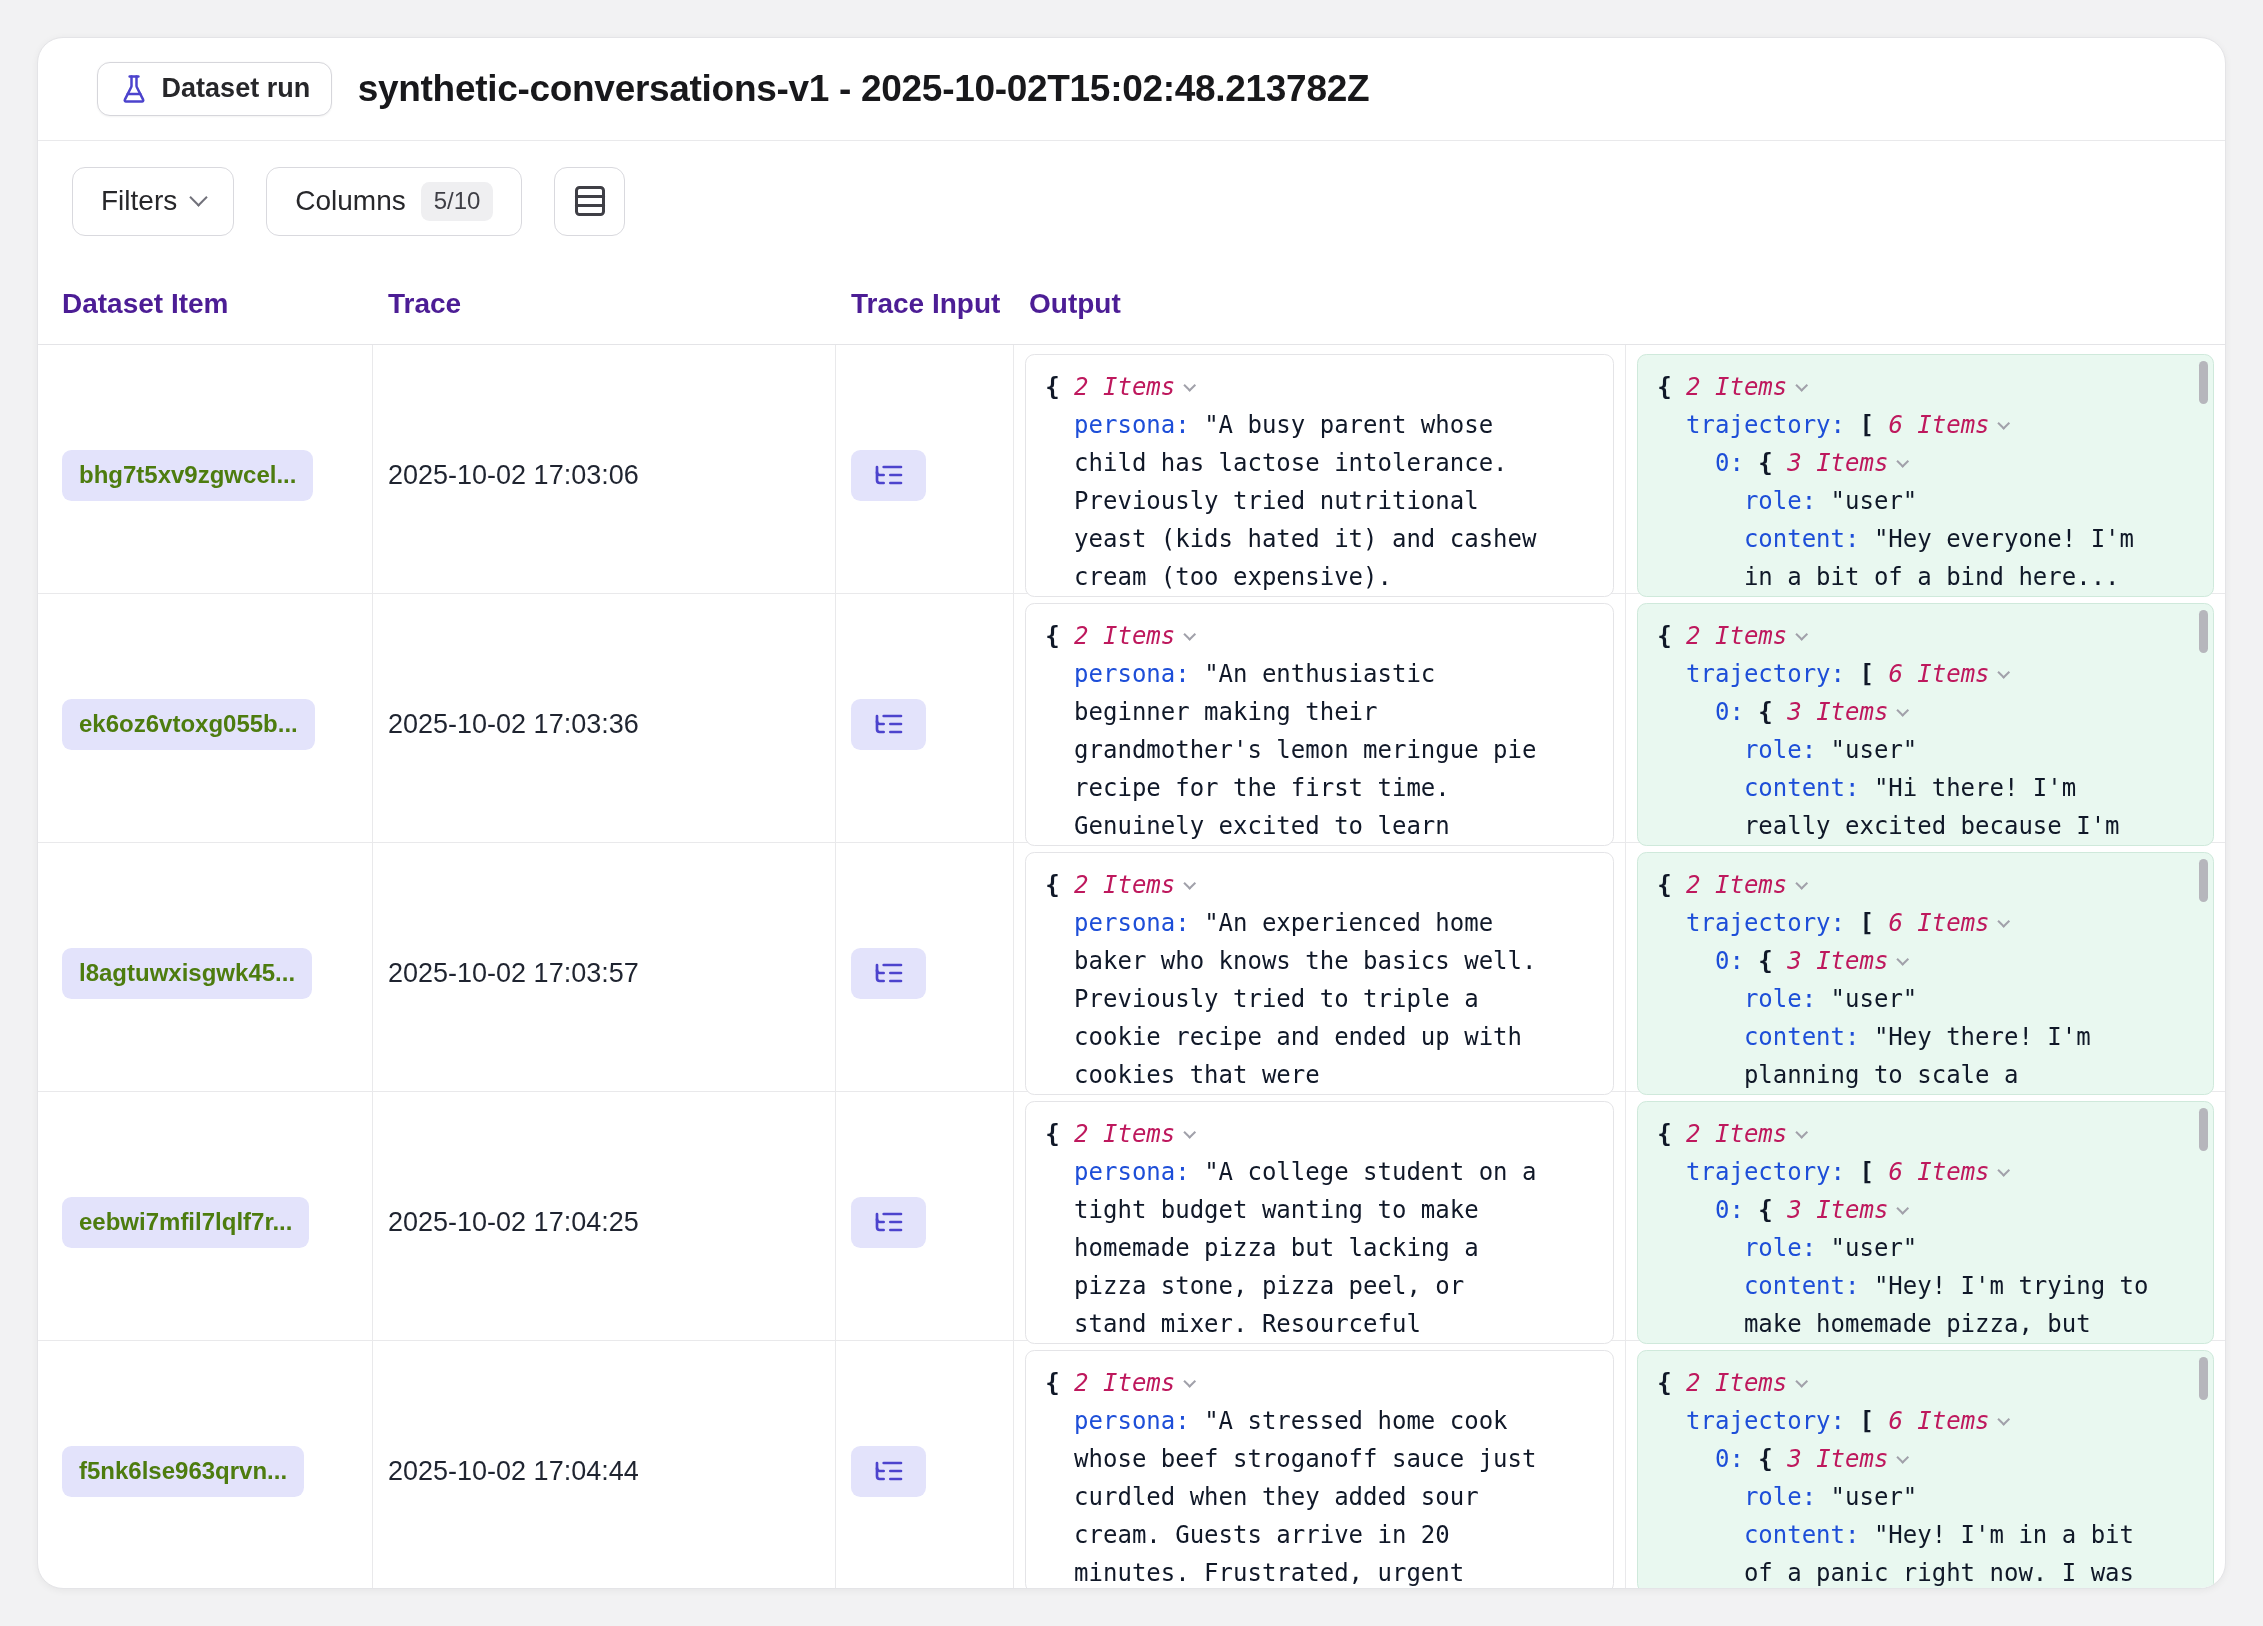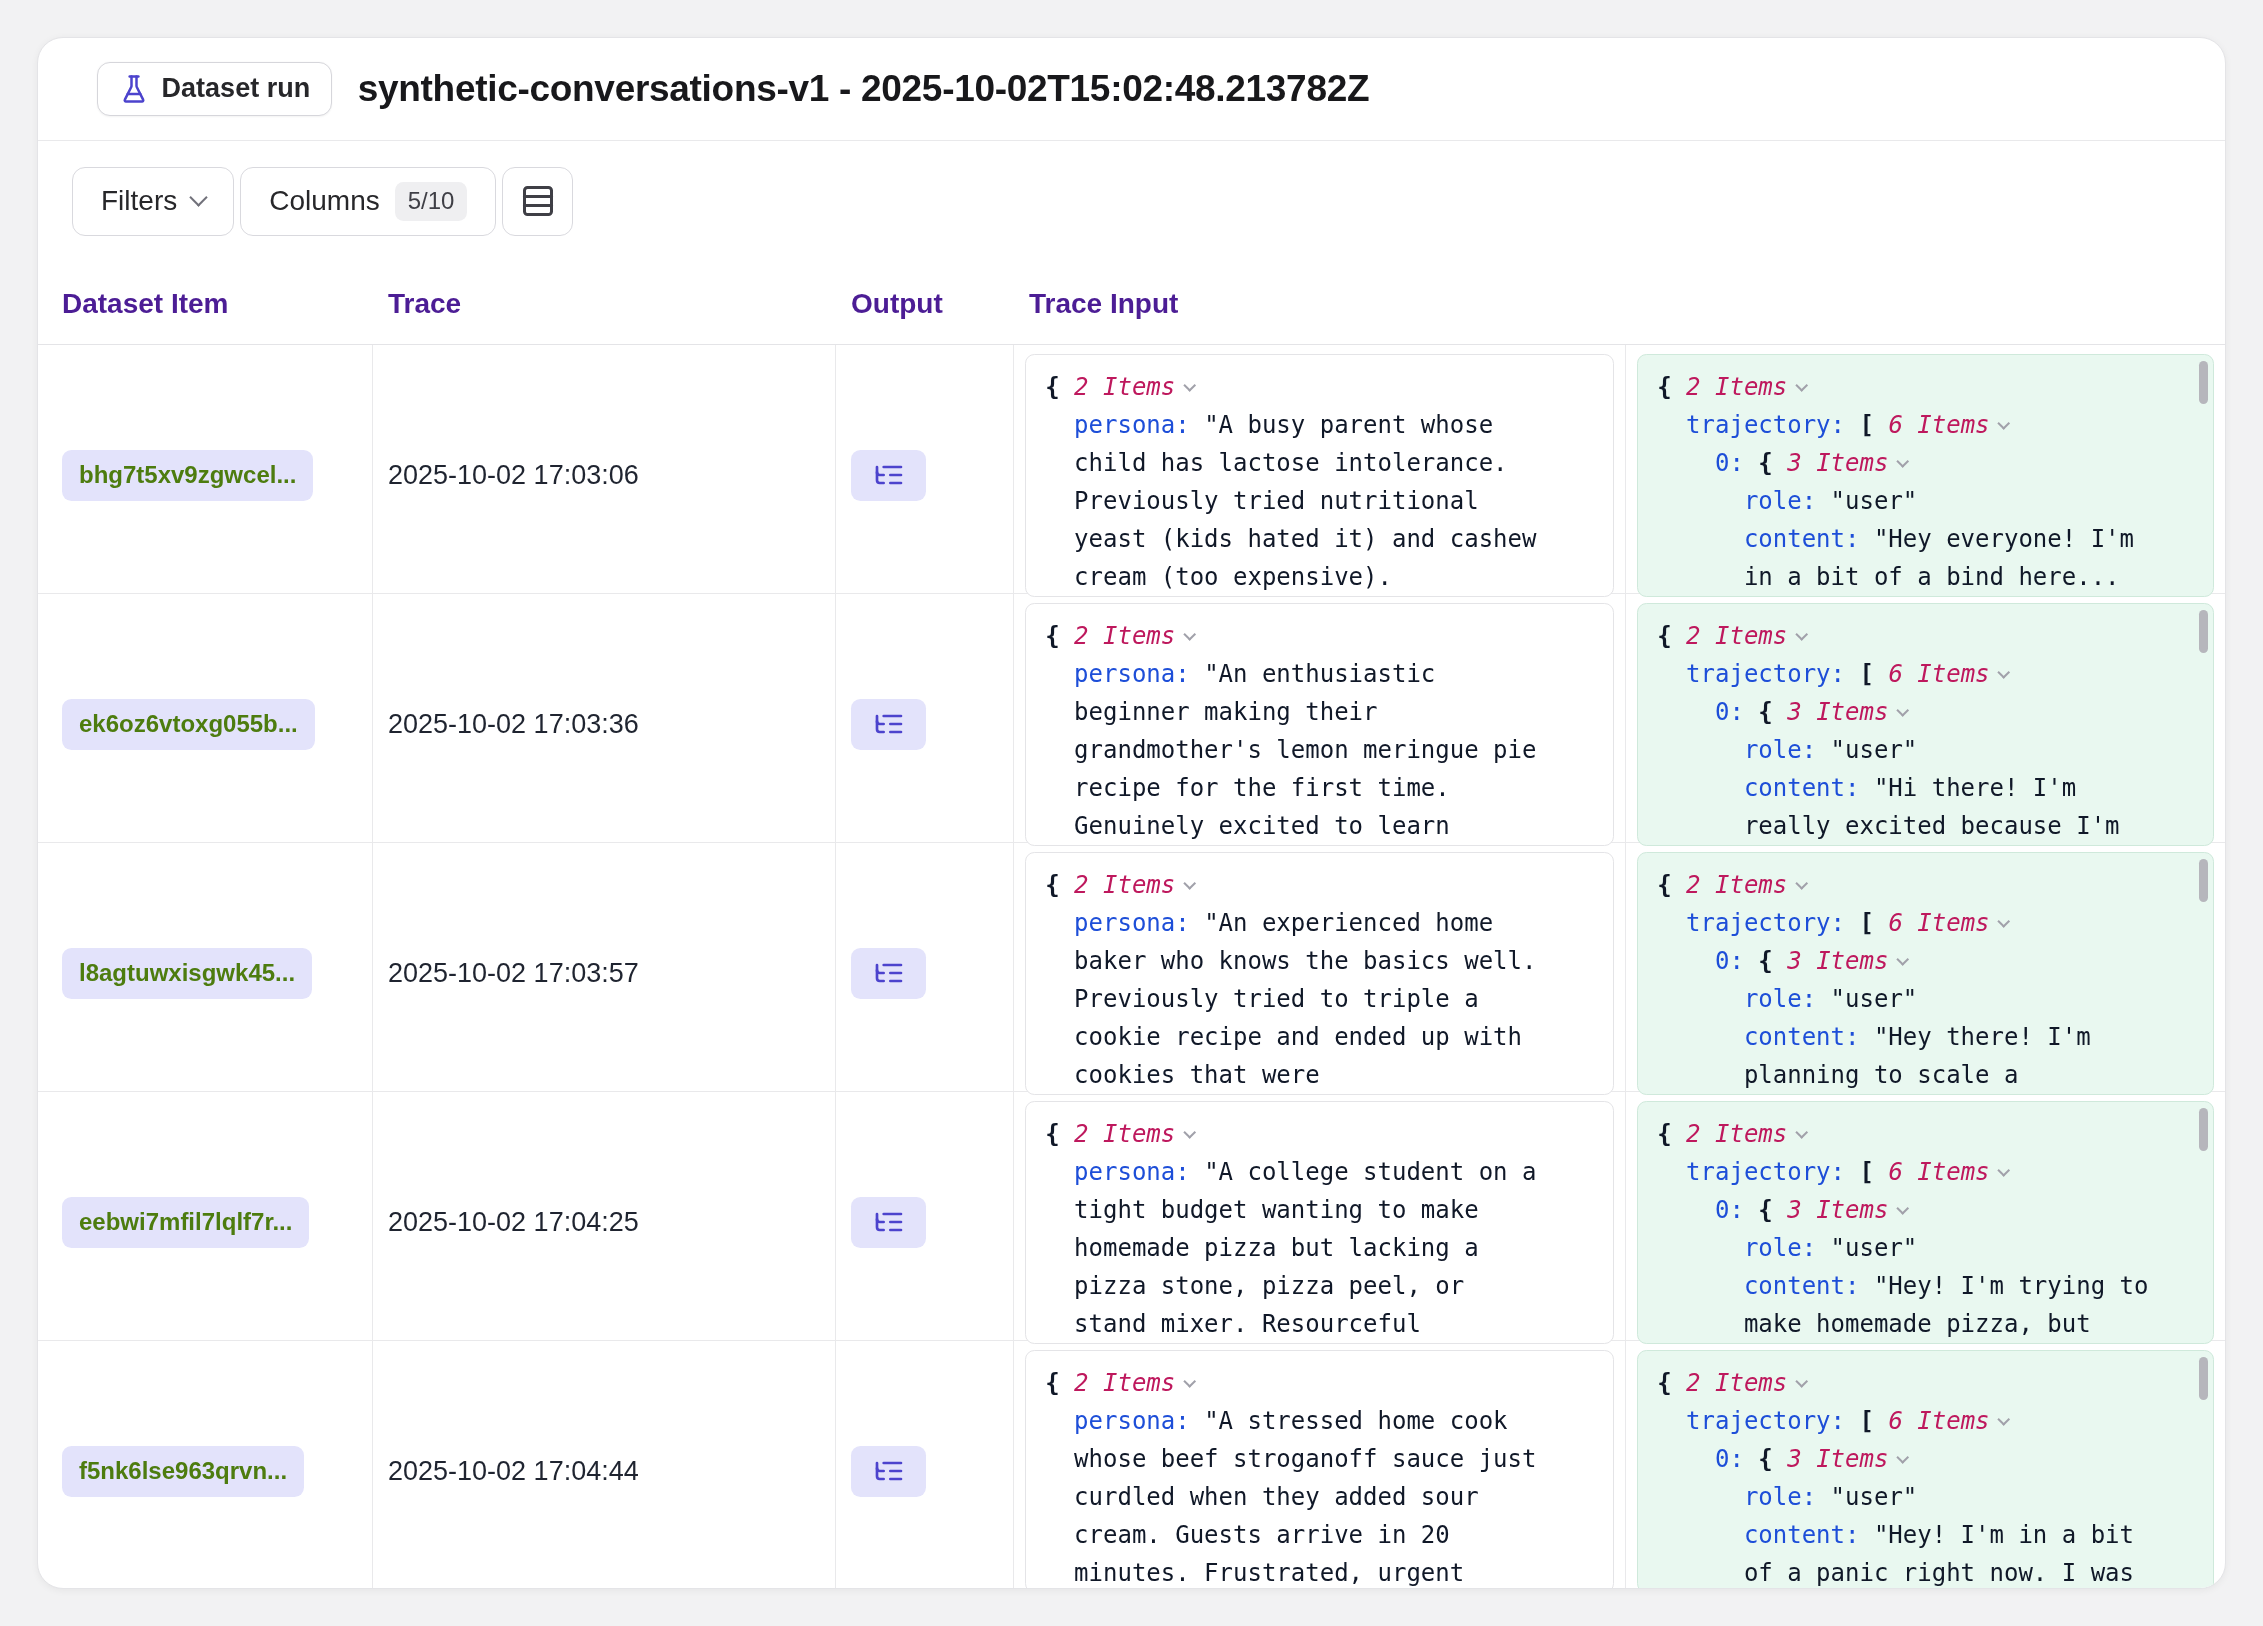--- a/index.html
+++ b/index.html
@@ -31,21 +31,21 @@
     padding:10.3px 20.6px;
     background:#fff;
     border:1.9px solid #d6d6db;
     border-radius:13px;
     box-shadow:0 0.9px 1.9px rgba(0,0,0,.05);
     margin-left:25px;
   }
   .run-badge .label { font-size:27px; font-weight:700; color:#27272a; white-space:nowrap; }
   .page-title { font-size:37px; font-weight:700; color:#18181b; letter-spacing:-0.3px; white-space:nowrap; }
   
-  .toolbar { display:flex; align-items:center; gap:6px; padding:26px 34px 28px; }
+  .toolbar { display:flex; align-items:center; gap:32px; padding:26px 34px 28px; }
   .btn {
     display:inline-flex; align-items:center; gap:15px;
     height:69px; padding:0 28px;
     background:#fff;
     border:0.9px solid #d9d9de;
     border-radius:13px;
     font-size:28px; font-weight:500; color:#27272a;
     cursor:pointer; white-space:nowrap;
   }
   .icon-btn { width:71px; padding:0; justify-content:center; }
@@ -149,22 +149,22 @@
           <path d="M3 9h18"></path>
           <path d="M3 15h18"></path>
         </svg>
       </span>
     </button>
   </div>
 
   <div class="thead">
     <div class="th first">Dataset Item</div>
     <div class="th">Trace</div>
+    <div class="th">Trace Input</div>
     <div class="th">Output</div>
-    <div class="th">Trace Input</div>
   </div>
 
   <div class="trow">
     <div class="td td-item">
       <span class="pill">bhg7t5xv9zgwcel...</span>
     </div>
     <div class="td">
       <span class="runat">2025-10-02 17:03:06</span>
     </div>
     <div class="td">

